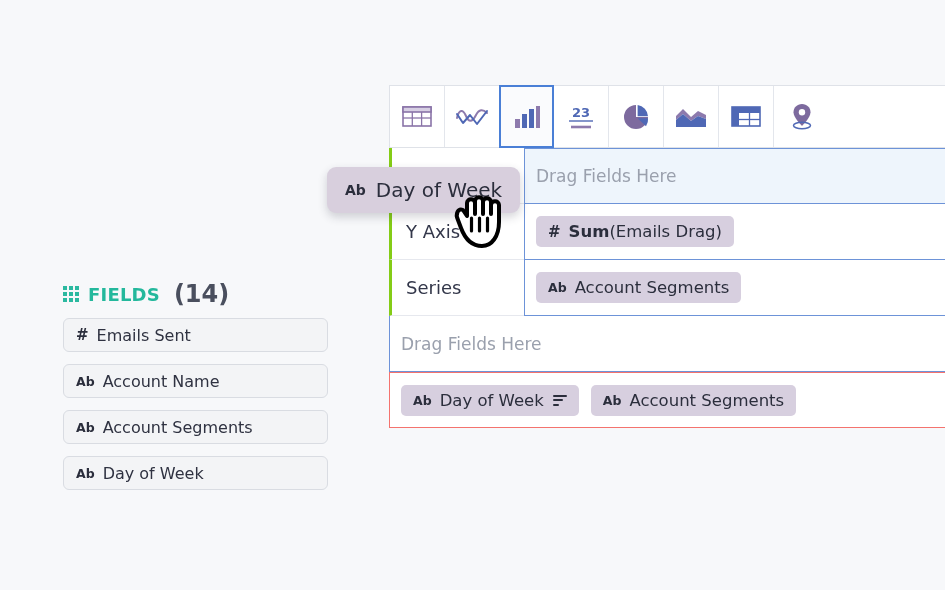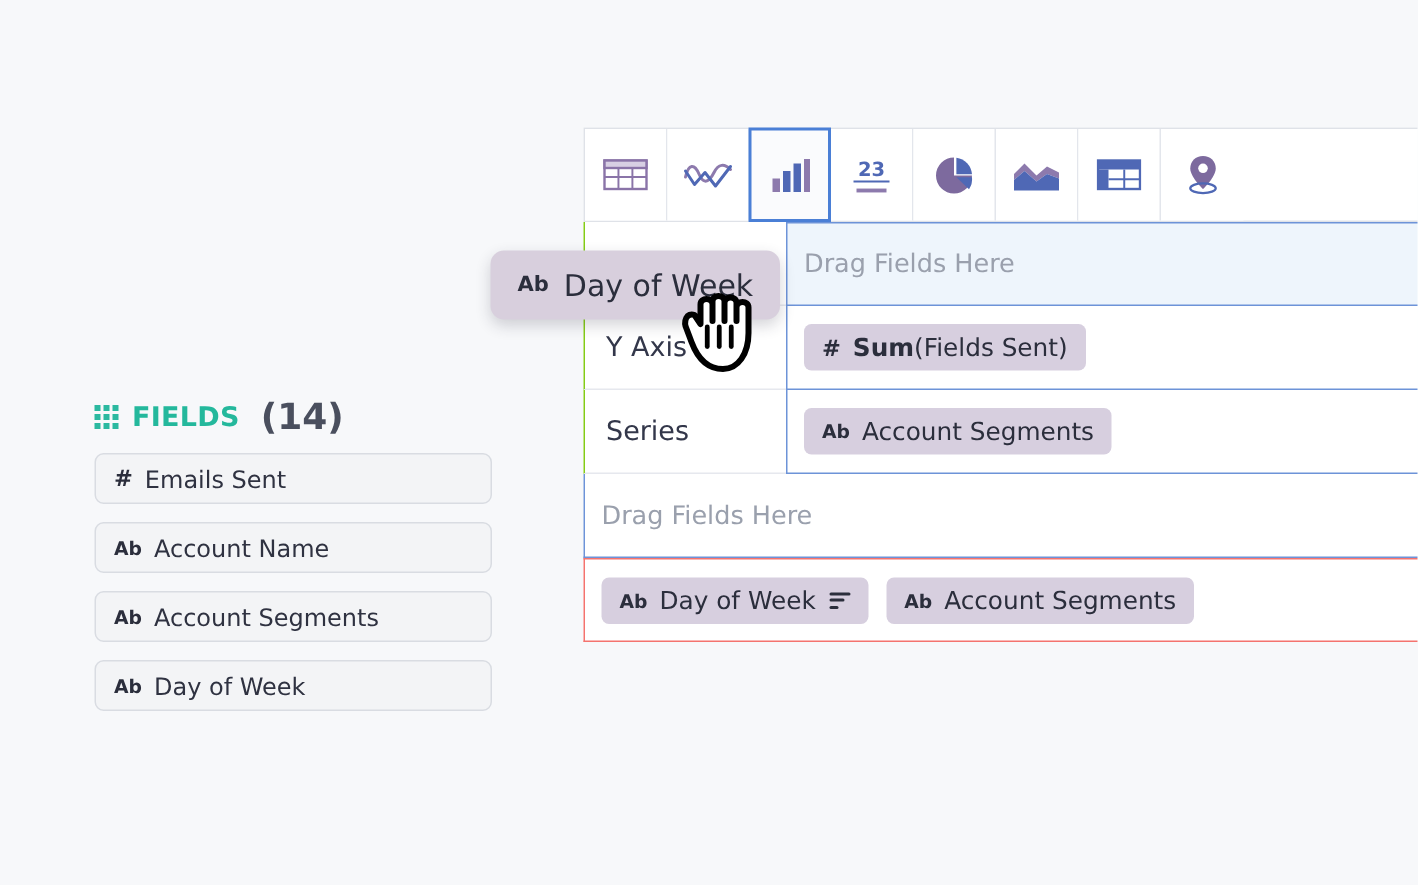--- a/index.html
+++ b/index.html
@@ -8,21 +8,21 @@
     width: 945px; height: 590px;
     overflow: hidden;
     background: #f7f8fa;
     font-family: "DejaVu Sans", "Liberation Sans", sans-serif;
   }
   #root { position: relative; width: 945px; height: 590px; }
 
   
   #fields-panel {
     position: absolute;
-    left: 63px; top: 264px;
+    left: 63px; top: 280px;
     width: 265px;
   }
   #fields-header {
     display: flex; align-items: center;
     gap: 9px;
     height: 28px;
     margin-bottom: 10px;
   }
   #fields-grid-icon {
     display: grid;
@@ -107,21 +107,21 @@
     position: relative;
   }
   .shelf-label {
     width: 135px;
     flex: none;
     display: flex; align-items: center;
     padding-left: 14px;
     font-size: 18px;
     color: #33374a;
     border-bottom: 1px solid #e6e8ee;
-    border-left: 1px solid #84cc16;
+    border-left: 3px solid #84cc16;
     background: #fff;
   }
   .shelf-drop {
     flex: 1;
     display: flex; align-items: center;
     padding-left: 11px;
     border-left: 1.5px solid #6d93d8;
     border-bottom: 1.5px solid #6d93d8;
     background: #fff;
     gap: 12px;
@@ -308,21 +308,21 @@
           <span class="placeholder">Drag Fields Here</span>
         </div>
       </div>
 
       <div class="shelf-row">
         <div class="shelf-label">Y Axis</div>
         <div class="shelf-drop">
           <span class="chip">
             <span class="ftype hash">#</span>
             <b>Sum</b>
-            <span>(Fields Sent)</span>
+            <span>(Emails Drag)</span>
           </span>
         </div>
       </div>
 
       <div class="shelf-row">
         <div class="shelf-label">Series</div>
         <div class="shelf-drop">
           <span class="chip">
             <span class="ftype">Ab</span>
             <span>Account Segments</span>

